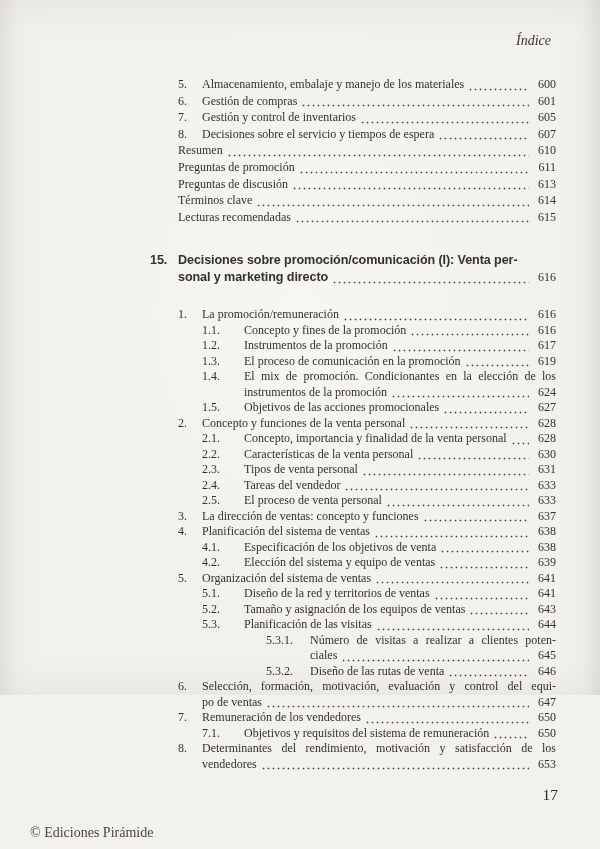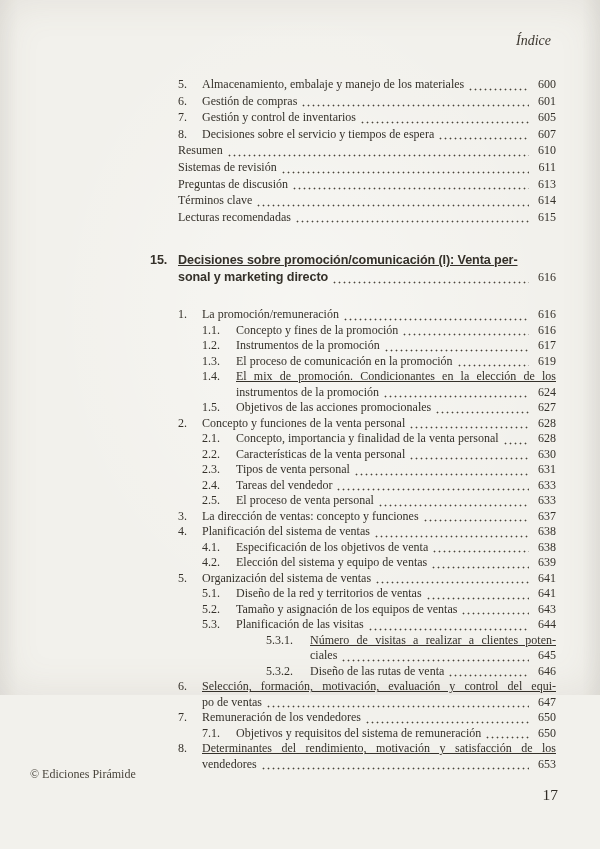--- a/index.html
+++ b/index.html
@@ -41,34 +41,33 @@
   }
   .block-a .toc-row { line-height: 16.6px; }
   .chapter-block { margin-top: 27px; }
   .chapter-block .toc-row { line-height: 17px; }
   .block-b { margin-top: 21px; }
   .block-b .toc-row { line-height: 15.5px; }
 
   .entries { margin-left: 28px; }
 
   .toc-row { display: flex; }
-  .toc-row.level-1 { margin-left: 24px; }
+  .toc-row.level-1 { margin-left: 24px; gap: 8px; }
   .toc-row.level-2 { margin-left: 60px; }
 
   .num { flex: 0 0 auto; }
   .level-0 > .num { width: 24px; }
   .level-1 > .num { width: 34px; }
   .level-2 > .num { width: 44px; margin-left: 28px; }
 
   .body { flex: 1 1 auto; min-width: 0; }
 
   .pre-line {
     text-align: justify;
     text-align-last: justify;
-    text-decoration: underline;
   }
   .last-line { display: flex; align-items: baseline; }
   .last-line .txt { flex: 0 0 auto; white-space: nowrap; }
   .dots {
     flex: 1 1 auto;
     min-width: 8px;
     height: 3px;
     align-self: flex-end;
     margin: 0 3px 2px 4px;
     background-image: radial-gradient(circle, #4a443a 0.9px, rgba(0,0,0,0) 1.05px);
@@ -87,22 +86,22 @@
     font-size: 12.6px;
     letter-spacing: -0.1px;
   }
   .chapter-block .num { width: 28px; }
   .chapter-block .pre-line { text-align: left; text-align-last: auto; }
   .chapter-block .pg { font-family: "Liberation Serif", serif; font-weight: normal; font-size: 12px; }
 
   .footer-copyright {
     position: absolute;
     left: 30px;
-    top: 767px;
-    font-size: 12px;
+    top: 825px;
+    font-size: 14px;
     color: #4a453c;
   }
   .footer-pagenum {
     position: absolute;
     right: 42px;
     top: 786px;
     font-size: 15.5px;
     color: #2f2b25;
   }
 </style>
@@ -161,21 +160,21 @@
             <div class="last-line">
               <span class="txt">Resumen</span>
               <span class="dots"></span>
               <span class="pg">610</span>
             </div>
           </div>
         </div>
         <div class="toc-row level-0 no-num">
           <div class="body">
             <div class="last-line">
-              <span class="txt">Sistemas de revisión</span>
+              <span class="txt">Preguntas de promoción</span>
               <span class="dots"></span>
               <span class="pg">611</span>
             </div>
           </div>
         </div>
         <div class="toc-row level-0 no-num">
           <div class="body">
             <div class="last-line">
               <span class="txt">Preguntas de discusión</span>
               <span class="dots"></span>

